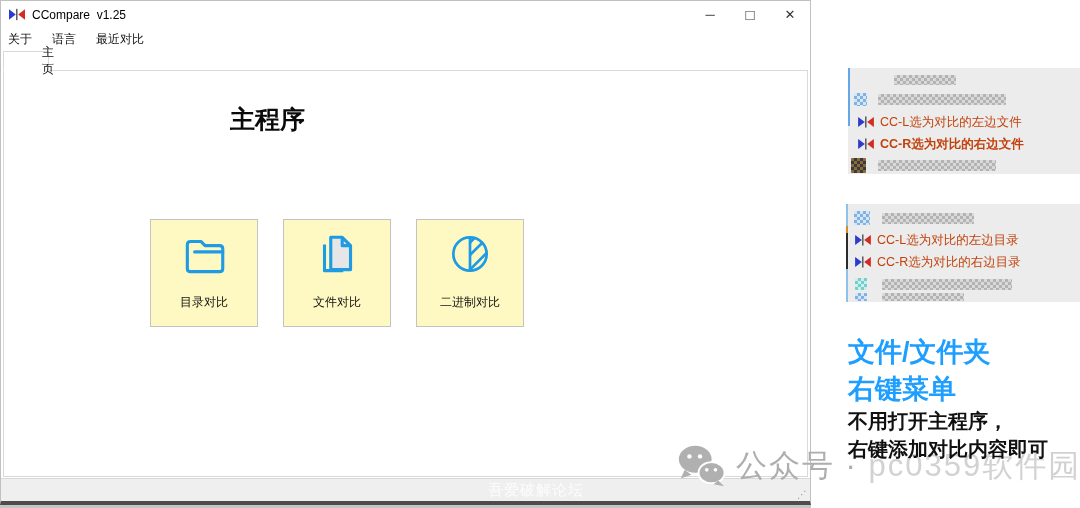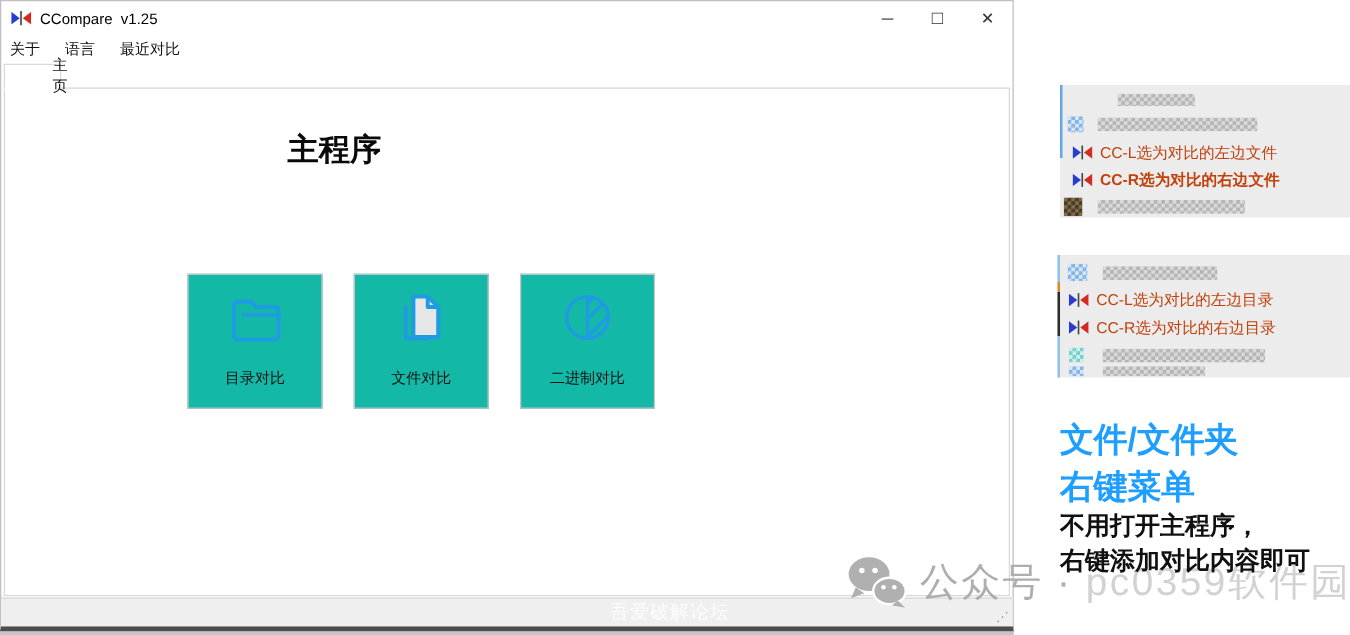--- a/index.html
+++ b/index.html
@@ -21,21 +21,21 @@
   .menu-item{font-size:12px;color:#111;padding:2px 2px;}
 
   .tab{position:absolute;left:2px;top:50px;width:37px;height:20px;background:#fff;
     border:1px solid #d9d9d9;border-bottom:1px solid #fff;z-index:2;font-size:12px;color:#111;
     display:flex;align-items:center;justify-content:center;box-sizing:border-box;padding-left:44px;}
   .content-panel{position:absolute;left:2px;top:69px;width:805px;height:407px;background:#fff;
     border:1px solid #d9d9d9;box-sizing:border-box;}
 
   .main-heading{position:absolute;left:226px;top:32px;font-size:25px;font-weight:700;color:#0a0a0a;}
 
-  .tool-button{position:absolute;top:148px;width:108px;height:108px;background:#14b8a6;
+  .tool-button{position:absolute;top:148px;width:108px;height:108px;background:#fef9c3;
     border:1px solid #c3c3c3;box-sizing:border-box;display:flex;flex-direction:column;
     align-items:center;cursor:default;}
   .tool-button .ticon{margin-top:9px;height:52px;display:flex;align-items:center;}
   .tool-button .tlabel{margin-top:auto;margin-bottom:15px;font-size:12px;color:#111;}
 
   .statusbar{position:absolute;left:0;bottom:0;width:100%;height:23px;background:#efefef;
     border-top:1px solid #d8d8d8;box-sizing:border-box;}
   .status-watermark{position:absolute;left:535px;top:50%;transform:translate(-50%,-50%);
     font-size:15px;color:#ffffff;opacity:.85;letter-spacing:1px;white-space:nowrap;}
   .grip{position:absolute;right:3px;bottom:1px;font-size:10px;color:#9a9a9a;line-height:10px;}

